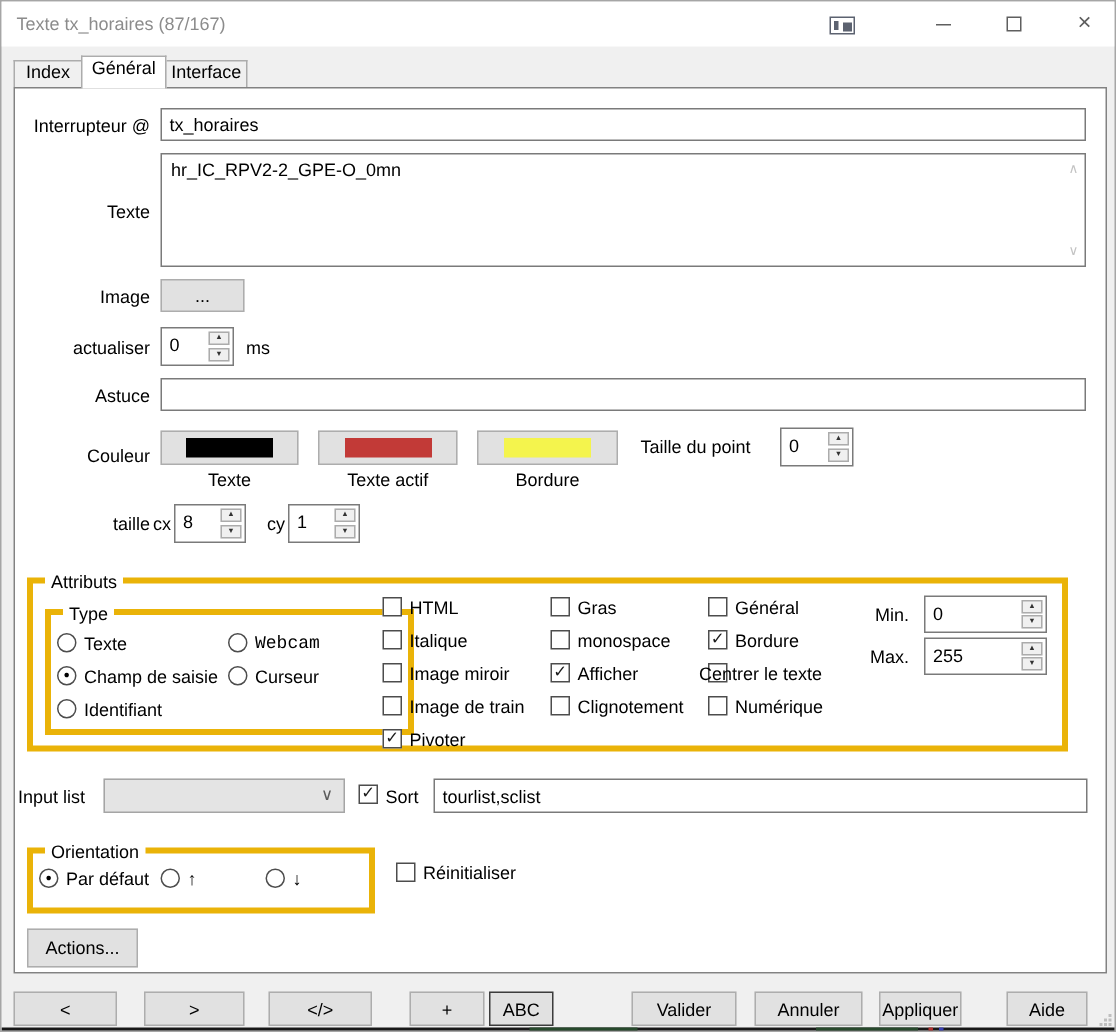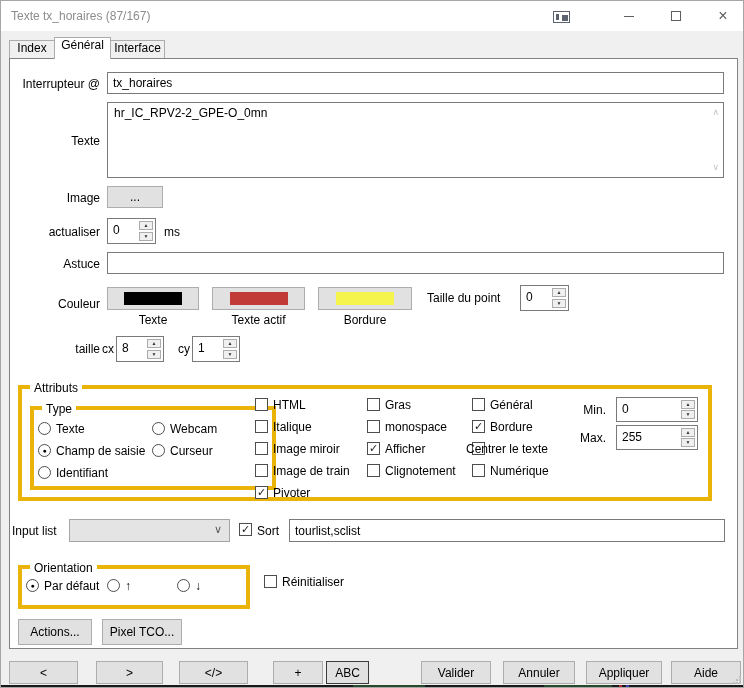--- a/index.html
+++ b/index.html
@@ -175,21 +175,21 @@
     <div class="gbox" style="left:8px; top:326px; width:694px; height:116px;">
       <span class="gbox-label">Attributs</span>
     </div>
 
     <div class="gbox" style="left:20px; top:347px; width:246px; height:84px;">
       <span class="gbox-label">Type</span>
     </div>
     <span class="rb" style="left:28px; top:363px;"></span>
     <span class="ctl-lbl" style="left:46px; top:363px;">Texte</span>
     <span class="rb" style="left:142px; top:363px;"></span>
-    <span class="ctl-lbl" style="left:160px; top:363px;">Webcam</span>
+    <span class="ctl-lbl" style="left:160px; top:363px;font-family:Liberation Mono, monospace;">Webcam</span>
     <span class="rb" style="left:28px; top:385px;">●</span>
     <span class="ctl-lbl" style="left:46px; top:385px;">Champ de saisie</span>
     <span class="rb" style="left:142px; top:385px;"></span>
     <span class="ctl-lbl" style="left:160px; top:385px;">Curseur</span>
     <span class="rb" style="left:28px; top:407px;"></span>
     <span class="ctl-lbl" style="left:46px; top:407px;">Identifiant</span>
 
     <span class="cb" style="left:245px; top:339px;"></span>
     <span class="ctl-lbl" style="left:263px; top:339px;">HTML</span>
     <span class="cb" style="left:245px; top:361px;"></span>
@@ -256,33 +256,32 @@
     <span class="ctl-lbl" style="left:34px; top:520px;">Par défaut</span>
     <span class="rb" style="left:97px; top:520px;"></span>
     <span class="ctl-lbl" style="left:115px; top:520px;">↑</span>
     <span class="rb" style="left:167px; top:520px;"></span>
     <span class="ctl-lbl" style="left:185px; top:520px;">↓</span>
 
     <span class="cb" style="left:254px; top:516px;"></span>
     <span class="ctl-lbl" style="left:272px; top:516px;">Réinitialiser</span>
 
     <div class="btn" style="left:8px; top:560px; width:74px; height:26px;">Actions...</div>
-    <div class="btn" style="left:92px; top:560px; width:80px; height:26px;">Pixel TCO...</div>
   </div>
 
   <div class="btn" style="left:8px;   top:660px; width:69px; height:23px;">&lt;</div>
   <div class="btn" style="left:95px;  top:660px; width:67px; height:23px;">&gt;</div>
   <div class="btn" style="left:178px; top:660px; width:69px; height:23px;">&lt;/&gt;</div>
   <div class="btn" style="left:272px; top:660px; width:50px; height:23px;">+</div>
   <div class="btn focused" style="left:325px; top:660px; width:43px; height:23px;">ABC</div>
 
   <div class="btn" style="left:420px; top:660px; width:70px; height:23px;">Valider</div>
   <div class="btn" style="left:502px; top:660px; width:72px; height:23px;">Annuler</div>
-  <div class="btn" style="left:585px; top:660px; width:76px; height:23px;">Appliquer</div>
-  <div class="btn" style="left:670px; top:660px; width:70px; height:23px;">Aide</div>
+  <div class="btn" style="left:585px; top:660px; width:55px; height:23px;">Appliquer</div>
+  <div class="btn" style="left:670px; top:660px; width:54px; height:23px;">Aide</div>
 
   <div class="grip">
     <span class="dot"></span>
   </div>
 
   <div class="strip">
     <span class="seg" style="left:352px; width:72px; background:#27492c;"></span>
     <span class="seg" style="left:543px; width:68px; background:#27492c;"></span>
     <span class="seg" style="left:618px; width:3px; background:#b03030;"></span>
     <span class="seg" style="left:625px; width:3px; background:#3a41b5;"></span>

